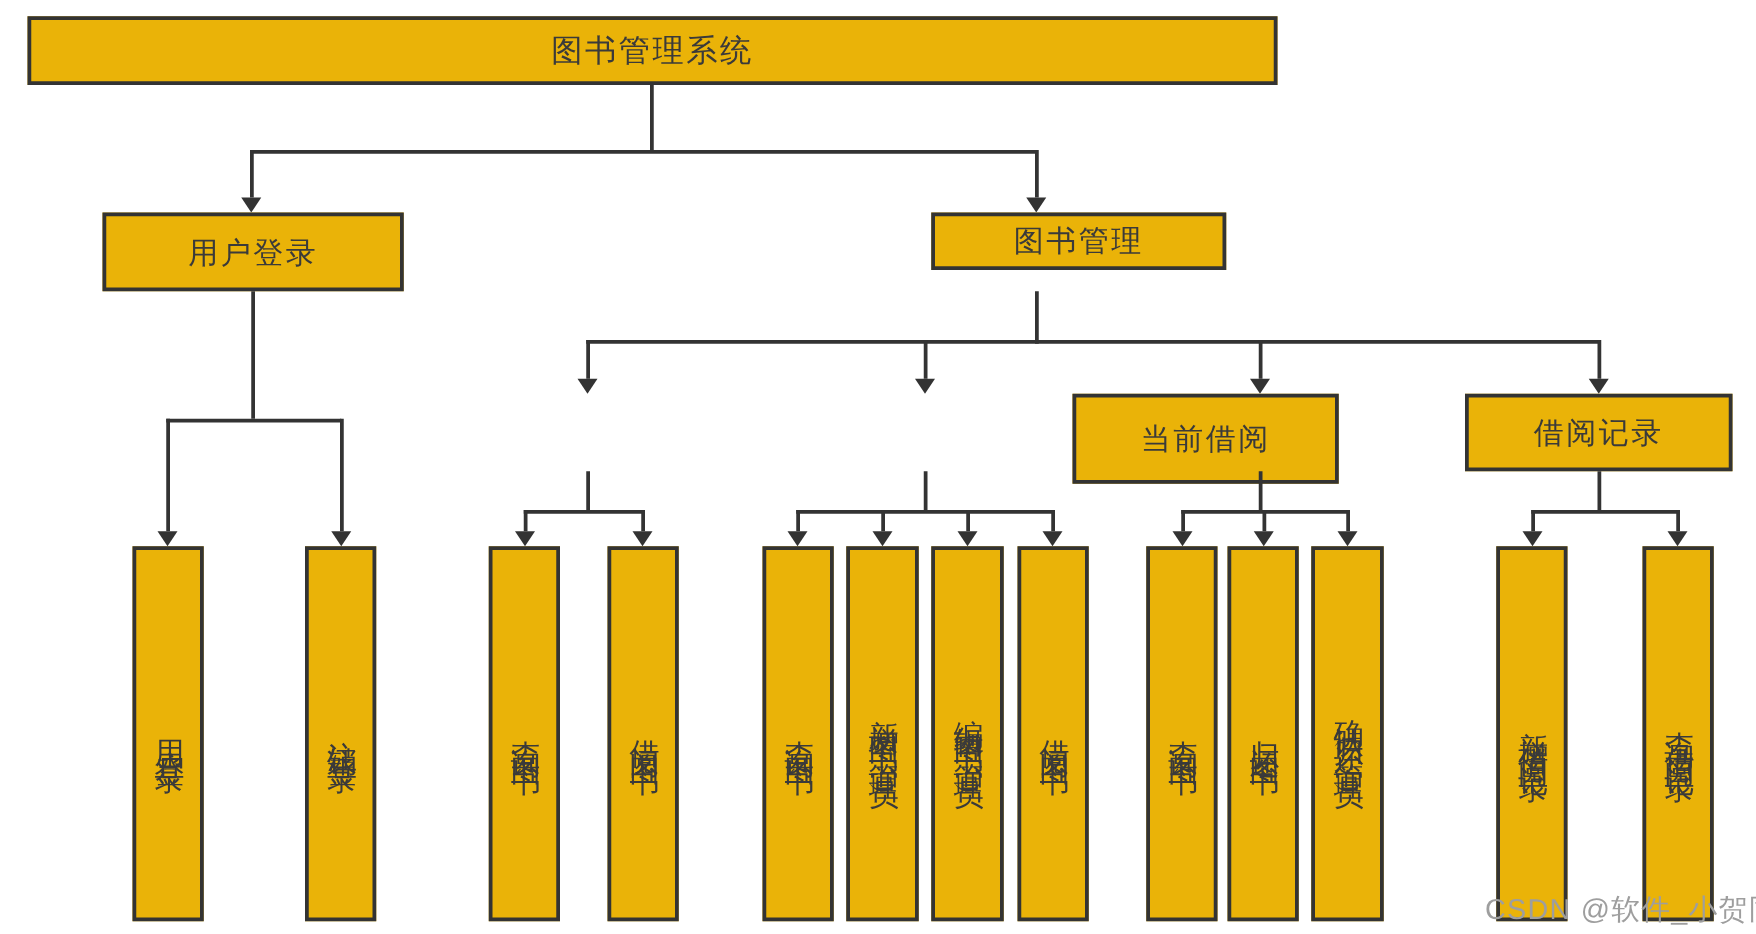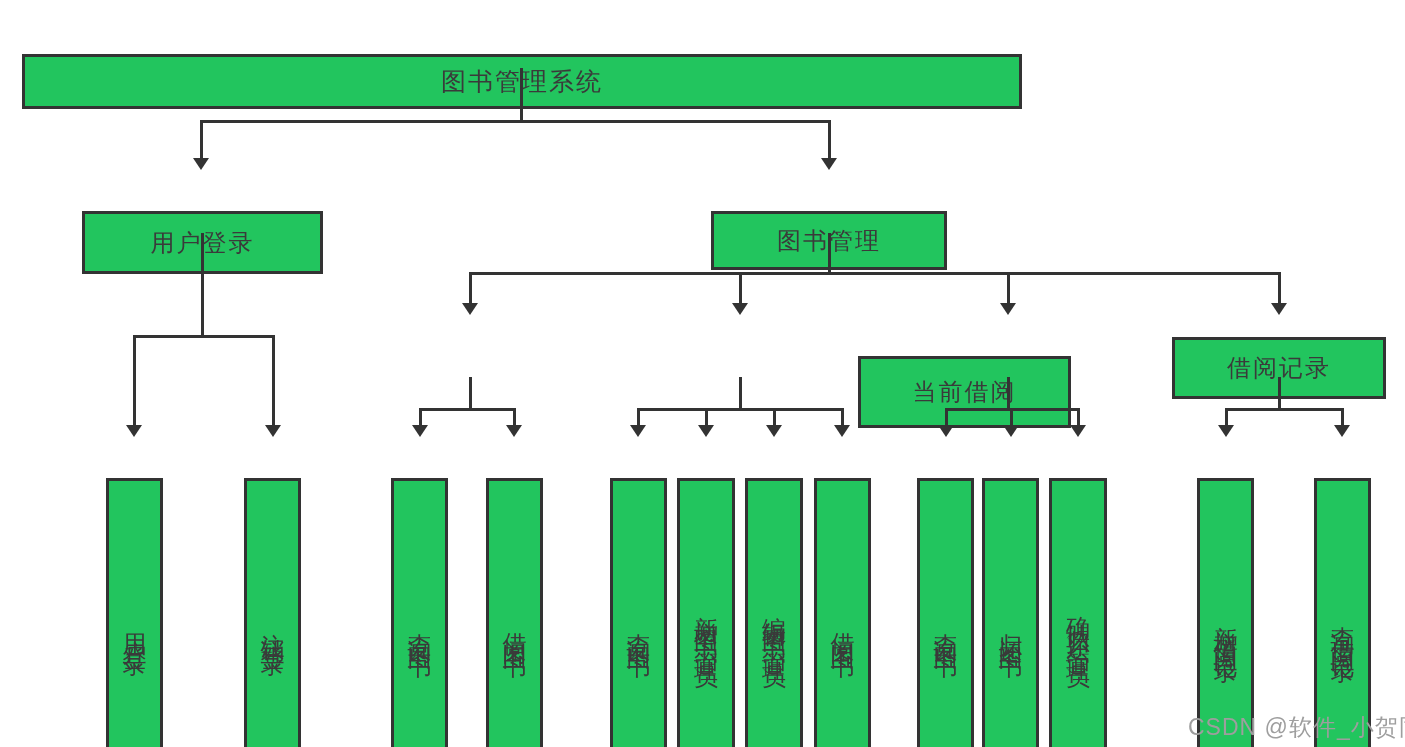--- a/index.html
+++ b/index.html
@@ -8,26 +8,25 @@
     position: relative;
     width: 1405px;
     height: 747px;
     background: var(--bg, #ffffff);
     font-family: "Liberation Sans", "DejaVu Sans", sans-serif;
     overflow: hidden;
   }
   .box {
     position: absolute;
     border: 3px solid var(--line, #333333);
-    background: #22c55e;
+    background: #eab308;
     display: flex;
     align-items: center;
     justify-content: center;
     color: var(--text, #3a3a3a);
-    margin-top: 41px;
   }
   .box.h { font-size: 24px; letter-spacing: 2px; }
   .box.root { font-size: 25px; }
   .box.v span {
     writing-mode: vertical-rl;
     text-orientation: mixed;
     font-size: 24px;
     letter-spacing: 7px;
     line-height: 1;
     color: var(--text, #3a3a3a);
@@ -58,42 +57,42 @@
   <div class="box h root" style="left:22px;top:13px;width:1000px;height:55px">图书管理系统</div>
 
   <div class="vl" style="left:520px;top:68px;height:52px"></div>
   <div class="hl" style="left:200px;top:120px;width:630px"></div>
   <div class="vl" style="left:200px;top:120px;height:38px"></div>
   <div class="ah" style="left:193px;top:158px"></div>
   <div class="vl" style="left:828px;top:120px;height:38px"></div>
   <div class="ah" style="left:821px;top:158px"></div>
 
   <div class="box h" style="left:82px;top:170px;width:241px;height:63px">用户登录</div>
-  <div class="box h" style="left:711px;top:170px;width:236px;height:59px">图书管理</div>
+  <div class="box h" style="left:745px;top:170px;width:236px;height:46px">图书管理</div>
 
   <div class="vl" style="left:201px;top:233px;height:102px"></div>
   <div class="hl" style="left:133px;top:335px;width:140px"></div>
   <div class="vl" style="left:133px;top:335px;height:90px"></div>
   <div class="ah" style="left:126px;top:425px"></div>
   <div class="vl" style="left:272px;top:335px;height:90px"></div>
   <div class="ah" style="left:265px;top:425px"></div>
 
   <div class="vl" style="left:828px;top:233px;height:42px"></div>
   <div class="hl" style="left:469px;top:272px;width:811px"></div>
   <div class="vl" style="left:469px;top:272px;height:31px"></div>
   <div class="ah" style="left:462px;top:303px"></div>
   <div class="vl" style="left:739px;top:272px;height:31px"></div>
   <div class="ah" style="left:732px;top:303px"></div>
   <div class="vl" style="left:1007px;top:272px;height:31px"></div>
   <div class="ah" style="left:1000px;top:303px"></div>
   <div class="vl" style="left:1278px;top:272px;height:31px"></div>
   <div class="ah" style="left:1271px;top:303px"></div>
 
   <div class="box h" style="left:858px;top:315px;width:213px;height:72px">当前借阅</div>
-  <div class="box h" style="left:1172px;top:296px;width:214px;height:62px">借阅记录</div>
+  <div class="box h" style="left:1172px;top:315px;width:214px;height:62px">借阅记录</div>
 
   <div class="vl" style="left:469px;top:377px;height:31px"></div>
   <div class="hl" style="left:419px;top:408px;width:96px"></div>
   <div class="vl" style="left:419px;top:408px;height:17px"></div>
   <div class="ah" style="left:412px;top:425px"></div>
   <div class="vl" style="left:513px;top:408px;height:17px"></div>
   <div class="ah" style="left:506px;top:425px"></div>
 
   <div class="vl" style="left:739px;top:377px;height:31px"></div>
   <div class="hl" style="left:637px;top:408px;width:206px"></div>

